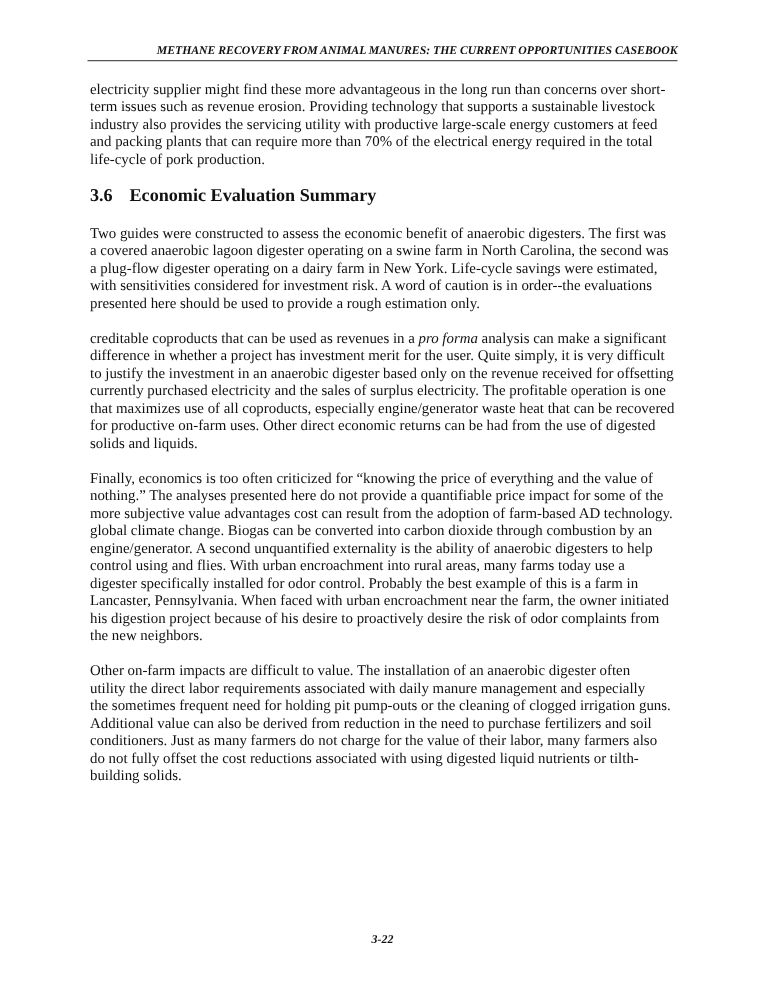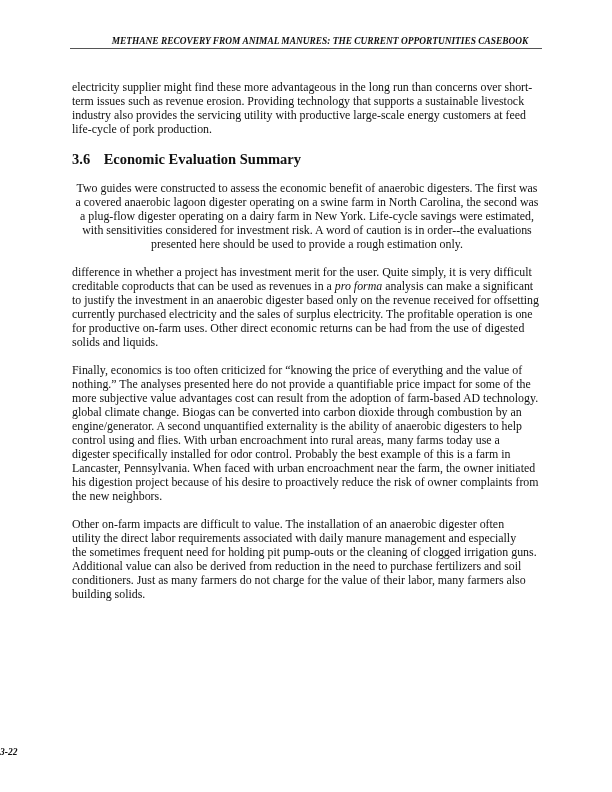--- a/index.html
+++ b/index.html
@@ -10,43 +10,43 @@
     body {
       width: 612px;
       height: 792px;
       position: relative;
       overflow: hidden;
       font-family: "Liberation Serif", "DejaVu Serif", serif;
       color: #111111;
     }
     .running-header {
       position: absolute;
-      left: 84px;
+      left: 70px;
       top: 36px;
       width: 472px;
-      text-align: center;
+      text-align: right;
       font-size: 9.4px;
       font-weight: bold;
       font-style: italic;
       letter-spacing: 0px;
       white-space: nowrap;
       line-height: 11px;
     }
     .header-rule {
       position: absolute;
       left: 70px;
       top: 48px;
       width: 472px;
       height: 0;
       border-top: 1.3px solid #555555;
     }
     .content {
       position: absolute;
       left: 72px;
-      top: 80px;
+      top: 64px;
       width: 470px;
       font-size: 11.9px;
       line-height: 14px;
     }
     .para {
       margin: 0 0 14px 0;
       white-space: nowrap;
     }
     .para .line {
       display: block;
@@ -57,86 +57,88 @@
       font-weight: bold;
       line-height: 18px;
       white-space: nowrap;
     }
     .section-heading .num {
       display: inline-block;
       width: 28px;
     }
     .para.first-after-heading {
       margin-top: 13px;
-      text-align: center;
     }
     i { font-style: italic; }
     .page-number {
       position: absolute;
       left: 0;
       width: 612px;
       top: 747px;
-      text-align: left;
+      text-align: center;
       font-size: 9.5px;
       font-weight: bold;
       font-style: italic;
     }
   </style>
 </head>
 <body>
 
 <div class="running-header">METHANE RECOVERY FROM ANIMAL MANURES: THE CURRENT OPPORTUNITIES CASEBOOK</div>
 <div class="header-rule"></div>
 
 <div class="content">
   <p class="para">
     <span class="line">electricity supplier might find these more advantageous in the long run than concerns over short-</span>
     <span class="line">term issues such as revenue erosion. Providing technology that supports a sustainable livestock</span>
     <span class="line">industry also provides the servicing utility with productive large-scale energy customers at feed</span>
+    <span class="line">and packing plants that can require more than 70% of the electrical energy required in the total</span>
     <span class="line">life-cycle of pork production.</span>
   </p>
 
   <h2 class="section-heading">
     <span class="num">3.6</span>
     <span>Economic Evaluation Summary</span>
   </h2>
 
   <p class="para first-after-heading">
     <span class="line">Two guides were constructed to assess the economic benefit of anaerobic digesters. The first was</span>
     <span class="line">a covered anaerobic lagoon digester operating on a swine farm in North Carolina, the second was</span>
     <span class="line">a plug-flow digester operating on a dairy farm in New York. Life-cycle savings were estimated,</span>
     <span class="line">with sensitivities considered for investment risk. A word of caution is in order--the evaluations</span>
     <span class="line">presented here should be used to provide a rough estimation only.</span>
   </p>
 
   <p class="para">
+    <span class="line"><span>creditable coproducts that can be used as revenues in a </span><i>pro forma</i><span> analysis can make a significant</span></span>
     <span class="line">difference in whether a project has investment merit for the user. Quite simply, it is very difficult</span>
-    <span class="line"><span>creditable coproducts that can be used as revenues in a </span><i>pro forma</i><span> analysis can make a significant</span></span>
     <span class="line">to justify the investment in an anaerobic digester based only on the revenue received for offsetting</span>
     <span class="line">currently purchased electricity and the sales of surplus electricity. The profitable operation is one</span>
+    <span class="line">that maximizes use of all coproducts, especially engine/generator waste heat that can be recovered</span>
     <span class="line">for productive on-farm uses. Other direct economic returns can be had from the use of digested</span>
     <span class="line">solids and liquids.</span>
   </p>
 
   <p class="para">
     <span class="line">Finally, economics is too often criticized for “knowing the price of everything and the value of</span>
     <span class="line">nothing.” The analyses presented here do not provide a quantifiable price impact for some of the</span>
     <span class="line">more subjective value advantages cost can result from the adoption of farm-based AD technology.</span>
     <span class="line">global climate change. Biogas can be converted into carbon dioxide through combustion by an</span>
     <span class="line">engine/generator. A second unquantified externality is the ability of anaerobic digesters to help</span>
     <span class="line">control using and flies. With urban encroachment into rural areas, many farms today use a</span>
     <span class="line">digester specifically installed for odor control. Probably the best example of this is a farm in</span>
     <span class="line">Lancaster, Pennsylvania. When faced with urban encroachment near the farm, the owner initiated</span>
-    <span class="line">his digestion project because of his desire to proactively reduce the risk of owner complaints from</span>
+    <span class="line">his digestion project because of his desire to proactively desire the risk of odor complaints from</span>
     <span class="line">the new neighbors.</span>
   </p>
 
   <p class="para">
     <span class="line">Other on-farm impacts are difficult to value. The installation of an anaerobic digester often</span>
     <span class="line">utility the direct labor requirements associated with daily manure management and especially</span>
     <span class="line">the sometimes frequent need for holding pit pump-outs or the cleaning of clogged irrigation guns.</span>
     <span class="line">Additional value can also be derived from reduction in the need to purchase fertilizers and soil</span>
     <span class="line">conditioners. Just as many farmers do not charge for the value of their labor, many farmers also</span>
+    <span class="line">do not fully offset the cost reductions associated with using digested liquid nutrients or tilth-</span>
     <span class="line">building solids.</span>
   </p>
 </div>
 
 <div class="page-number">3-22</div>
 
 </body></html>

